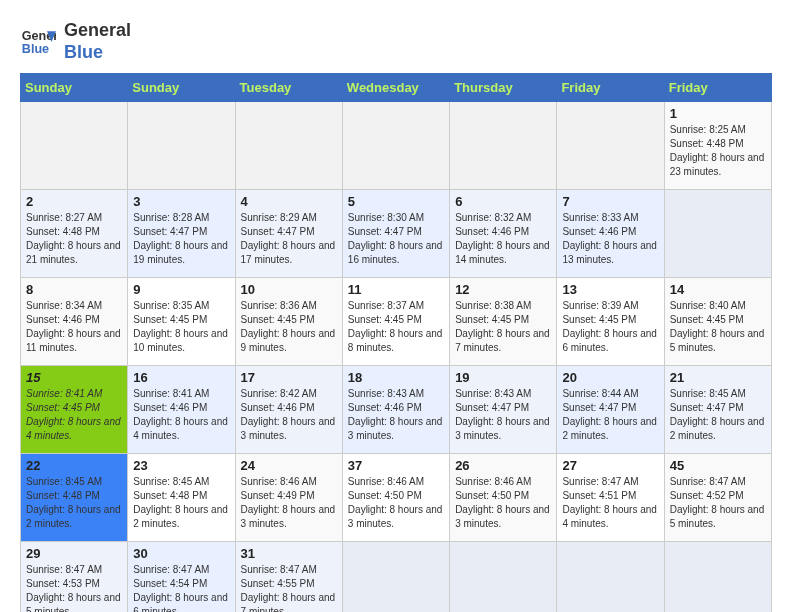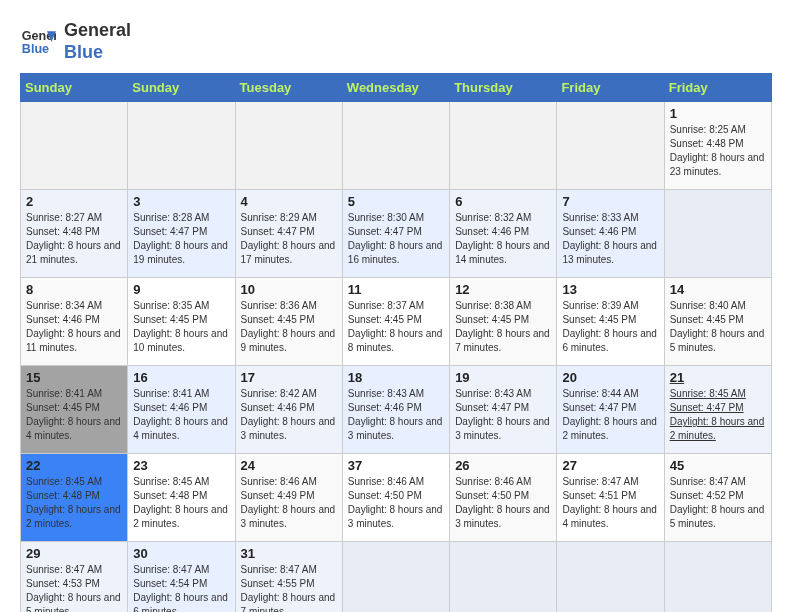--- a/index.html
+++ b/index.html
@@ -143,27 +143,27 @@
       <tr>
         <td style="background: rgb(249, 249, 249);"><span class="day-num">8</span><span class="day-info">Sunrise: 8:34 AM<br>Sunset: 4:46 PM<br>Daylight: 8 hours and 11 minutes.</span></td>
         <td style="background: rgb(255, 255, 255);"><span class="day-num">9</span><span class="day-info">Sunrise: 8:35 AM<br>Sunset: 4:45 PM<br>Daylight: 8 hours and 10 minutes.</span></td>
         <td style="background: rgb(249, 249, 249);"><span class="day-num">10</span><span class="day-info">Sunrise: 8:36 AM<br>Sunset: 4:45 PM<br>Daylight: 8 hours and 9 minutes.</span></td>
         <td style="background: rgb(255, 255, 255);"><span class="day-num">11</span><span class="day-info">Sunrise: 8:37 AM<br>Sunset: 4:45 PM<br>Daylight: 8 hours and 8 minutes.</span></td>
         <td style="background: rgb(249, 249, 249);"><span class="day-num">12</span><span class="day-info">Sunrise: 8:38 AM<br>Sunset: 4:45 PM<br>Daylight: 8 hours and 7 minutes.</span></td>
         <td style="background: rgb(255, 255, 255); margin-left: 32px;"><span class="day-num">13</span><span class="day-info">Sunrise: 8:39 AM<br>Sunset: 4:45 PM<br>Daylight: 8 hours and 6 minutes.</span></td>
         <td style="background: rgb(249, 249, 249);"><span class="day-num">14</span><span class="day-info">Sunrise: 8:40 AM<br>Sunset: 4:45 PM<br>Daylight: 8 hours and 5 minutes.</span></td>
       </tr>
       <tr>
-        <td style="background: #a3a3a3;"><span class="day-num">15</span><span class="day-info">Sunrise: 8:41 AM<br>Sunset: 4:45 PM<br>Daylight: 8 hours and 4 minutes.</span></td>
+        <td style="background: #84cc16; font-style: italic;"><span class="day-num">15</span><span class="day-info">Sunrise: 8:41 AM<br>Sunset: 4:45 PM<br>Daylight: 8 hours and 4 minutes.</span></td>
         <td style="background: rgb(232, 240, 255);"><span class="day-num">16</span><span class="day-info">Sunrise: 8:41 AM<br>Sunset: 4:46 PM<br>Daylight: 8 hours and 4 minutes.</span></td>
         <td style="background: rgb(238, 242, 250);"><span class="day-num">17</span><span class="day-info">Sunrise: 8:42 AM<br>Sunset: 4:46 PM<br>Daylight: 8 hours and 3 minutes.</span></td>
         <td style="background: rgb(232, 240, 255); margin-top: 42px;"><span class="day-num">18</span><span class="day-info">Sunrise: 8:43 AM<br>Sunset: 4:46 PM<br>Daylight: 8 hours and 3 minutes.</span></td>
         <td style="background: rgb(238, 242, 250);"><span class="day-num">19</span><span class="day-info">Sunrise: 8:43 AM<br>Sunset: 4:47 PM<br>Daylight: 8 hours and 3 minutes.</span></td>
         <td style="background: rgb(232, 240, 255);"><span class="day-num">20</span><span class="day-info">Sunrise: 8:44 AM<br>Sunset: 4:47 PM<br>Daylight: 8 hours and 2 minutes.</span></td>
-        <td style="background: rgb(238, 242, 250); text-decoration: underline;"><span class="day-num">21</span><span class="day-info">Sunrise: 8:45 AM<br>Sunset: 4:47 PM<br>Daylight: 8 hours and 2 minutes.</span></td>
+        <td style="background: rgb(238, 242, 250);"><span class="day-num">21</span><span class="day-info">Sunrise: 8:45 AM<br>Sunset: 4:47 PM<br>Daylight: 8 hours and 2 minutes.</span></td>
       </tr>
       <tr>
         <td style="background: #3b82f6;"><span class="day-num">22</span><span class="day-info">Sunrise: 8:45 AM<br>Sunset: 4:48 PM<br>Daylight: 8 hours and 2 minutes.</span></td>
         <td style="background: rgb(255, 255, 255);"><span class="day-num">23</span><span class="day-info">Sunrise: 8:45 AM<br>Sunset: 4:48 PM<br>Daylight: 8 hours and 2 minutes.</span></td>
         <td style="background: rgb(249, 249, 249);"><span class="day-num">24</span><span class="day-info">Sunrise: 8:46 AM<br>Sunset: 4:49 PM<br>Daylight: 8 hours and 3 minutes.</span></td>
         <td style="background: rgb(255, 255, 255);"><span class="day-num">37</span><span class="day-info">Sunrise: 8:46 AM<br>Sunset: 4:50 PM<br>Daylight: 8 hours and 3 minutes.</span></td>
         <td style="background: rgb(249, 249, 249);"><span class="day-num">26</span><span class="day-info">Sunrise: 8:46 AM<br>Sunset: 4:50 PM<br>Daylight: 8 hours and 3 minutes.</span></td>
         <td style="background: rgb(255, 255, 255);"><span class="day-num">27</span><span class="day-info">Sunrise: 8:47 AM<br>Sunset: 4:51 PM<br>Daylight: 8 hours and 4 minutes.</span></td>
         <td style="background: rgb(249, 249, 249);"><span class="day-num">45</span><span class="day-info">Sunrise: 8:47 AM<br>Sunset: 4:52 PM<br>Daylight: 8 hours and 5 minutes.</span></td>
       </tr>

